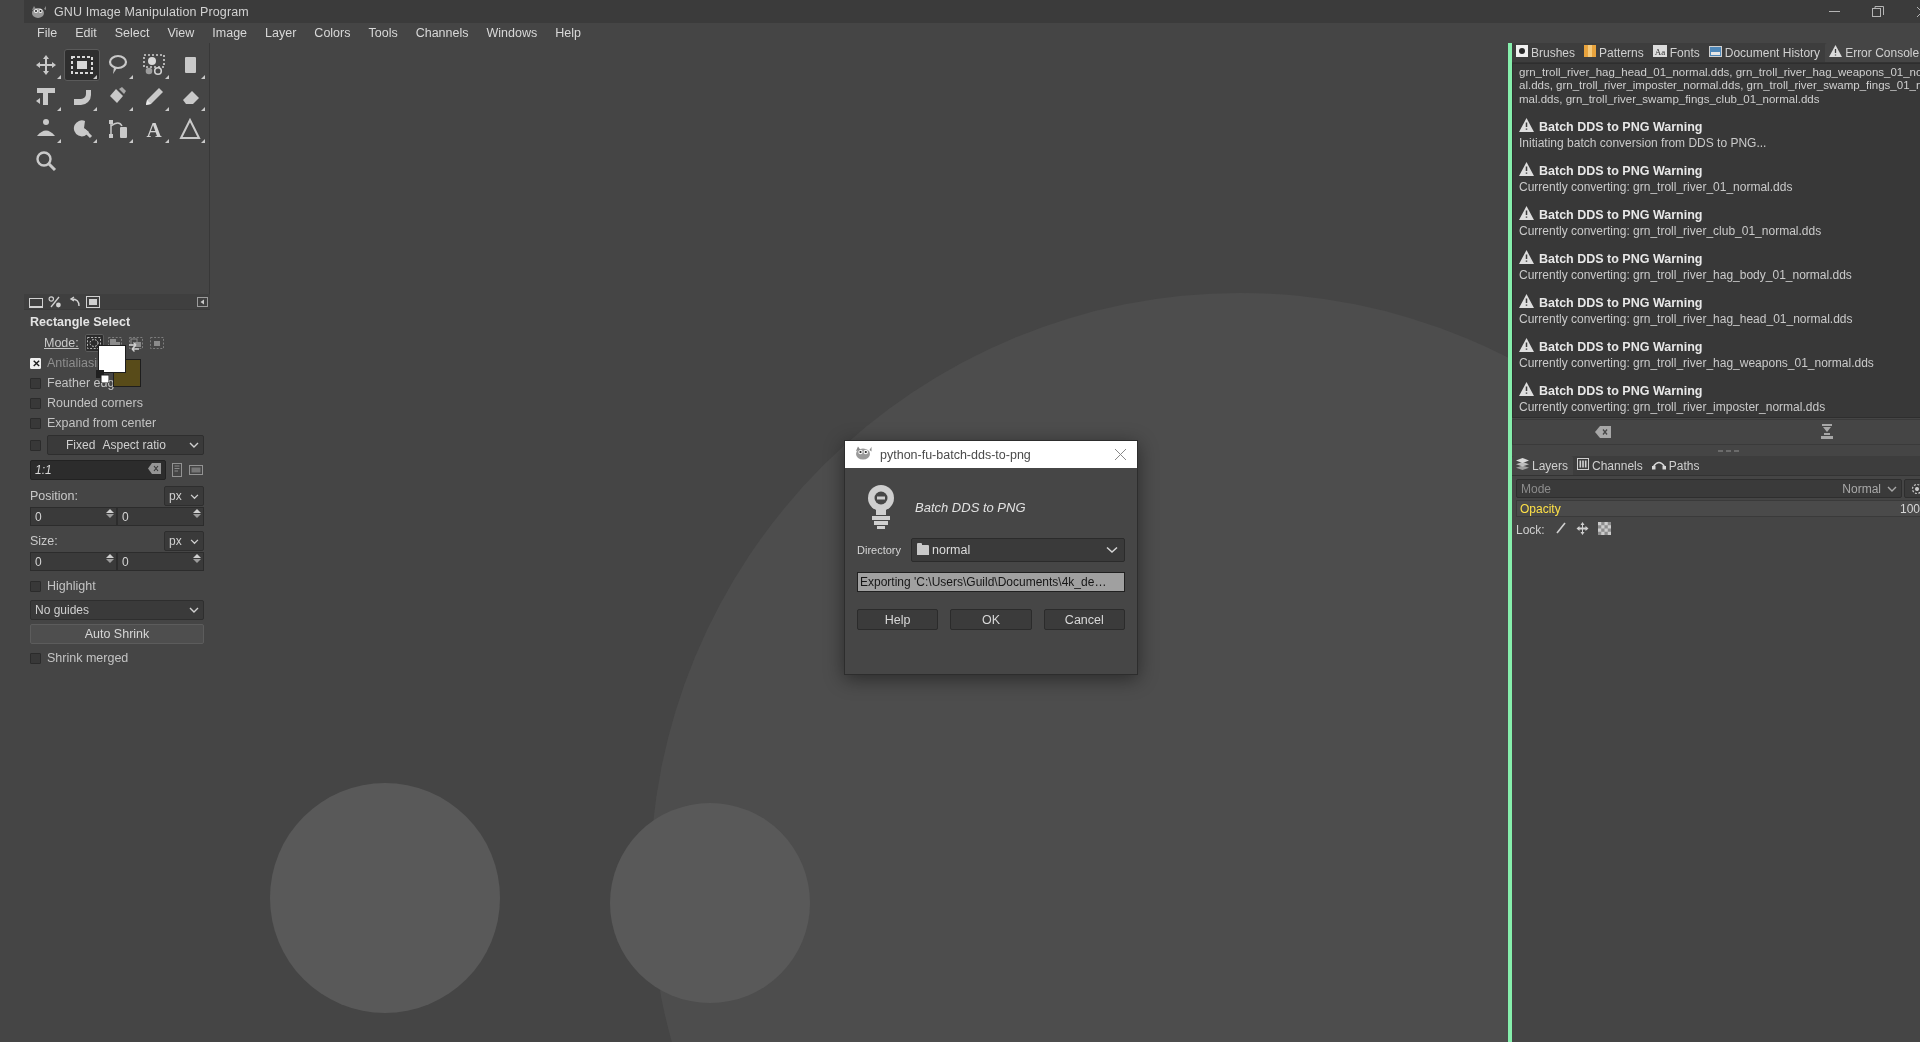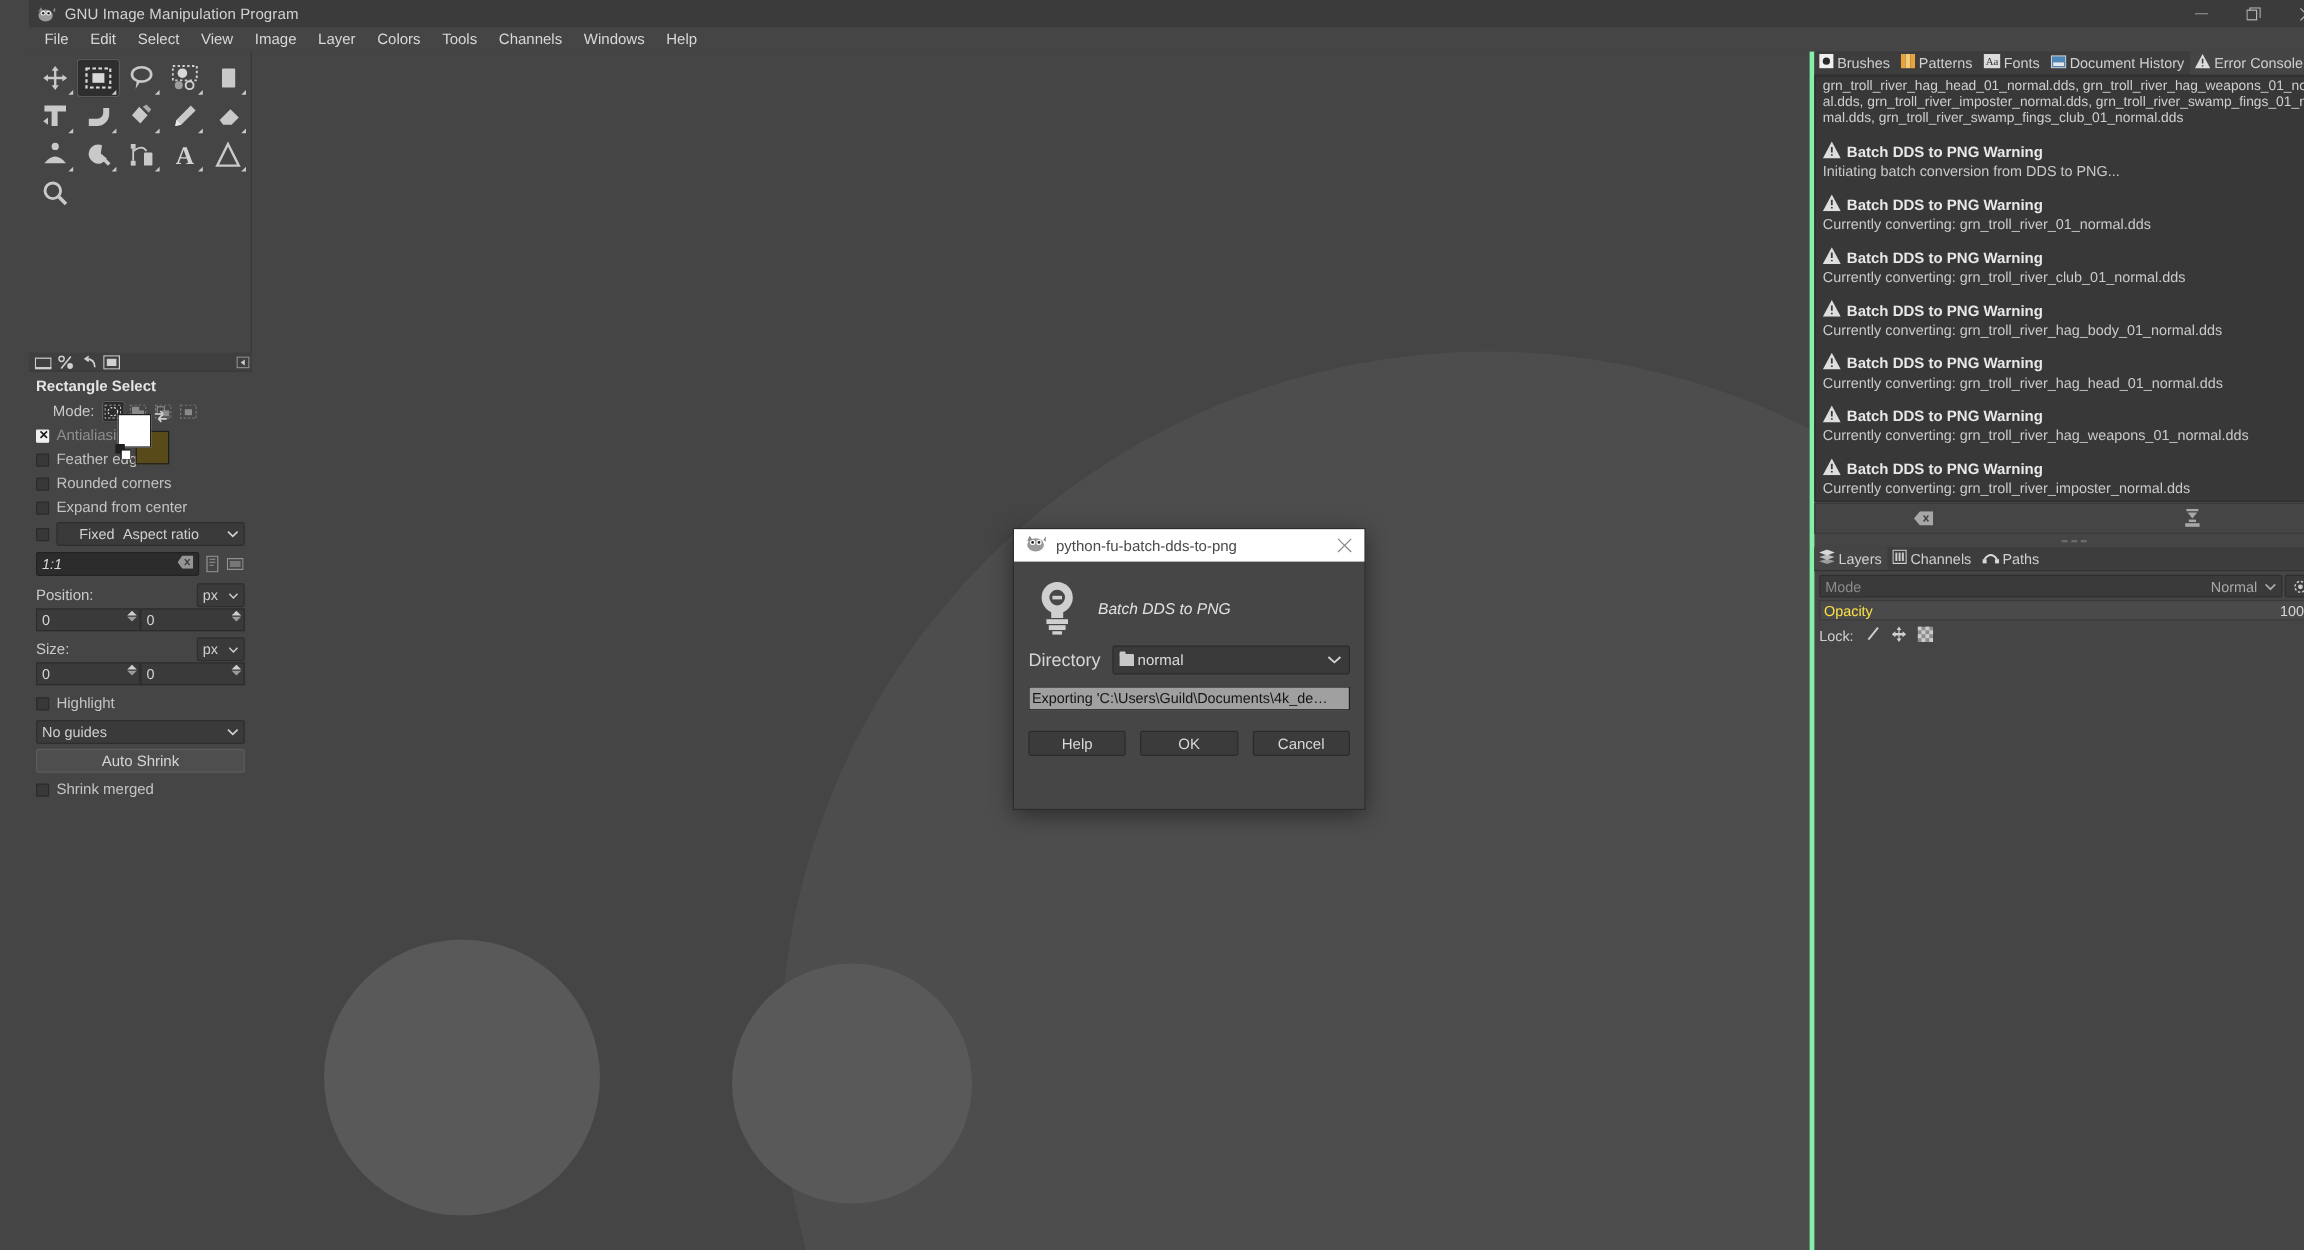--- a/index.html
+++ b/index.html
@@ -71,21 +71,21 @@
     background:#454545;
   }
   .to-tabs {
     height:16px; display:flex; align-items:center; gap:4px; padding-left:4px;
     border-bottom:1px solid #3a3a3a; background:#3f3f3f;
   }
   .to-tabs .tab-ic { width:15px; height:13px; display:flex;align-items:center;justify-content:center;}
   .to-tabs .spacer { margin-left:auto; }
   .to-title { font-weight:bold; font-size:12.5px; color:#e4e4e4; padding:5px 6px 3px 6px; }
 
-  .to-row { display:flex; align-items:center; padding:1px 20px; height:21px; }
+  .to-row { display:flex; align-items:center; padding:1px 20px; height:21px;text-decoration:underline; }
   .to-label { font-size:12.5px; color:#c9c9c9; }
   .modebtns { display:flex; margin-left:6px; gap:2px; }
   .modebtn { width:19px; height:18px; display:flex;align-items:center;justify-content:center; border-radius:2px;}
   .modebtn.on { background:#2c2c2c; box-shadow:inset 0 0 0 1px #5c5c5c;}
 
   .chk-row { display:flex; align-items:center; height:20px; padding:0 6px; gap:6px;}
   .cbox {
     width:11px; height:11px; background:#383838; border:1px solid #2b2b2b; border-radius:1px;
     flex:0 0 auto; position:relative;
   }
@@ -203,21 +203,21 @@
   }
   .dlg-title {
     height:27px; background:#ffffff; display:flex; align-items:center; padding-left:10px;
   }
   .dlg-title .txt { font-size:12.5px; color:#4a4a4a; margin-left:8px;}
   .dlg-close { margin-left:auto; width:34px; height:27px; display:flex; align-items:center; justify-content:center; color:#888;}
   .dlg-body { padding:10px 12px 0 12px; }
   .dlg-head { display:flex; align-items:center; gap:18px; height:58px; padding-left:8px;}
   .dlg-headtext { font-style:italic; font-size:13px; color:#e2e2e2;}
   .dlg-field-row { display:flex; align-items:center; gap:10px; margin-top:2px;}
-  .dlg-field-label { font-size:15px; color:#d6d6d6; }
+  .dlg-field-label { font-size:11px; color:#d6d6d6; }
   .dir-combo {
     flex:1; height:24px; background:#3a3a3a; border:1px solid #2b2b2b; border-radius:2px;
     display:flex; align-items:center; padding:0 6px 0 5px; font-size:12.5px; color:#dcdcdc; gap:3px;
   }
   .dlg-progress {
     margin-top:10px; height:20px; background:#a0a0a0; border:1px solid #202020;
     display:flex; align-items:center; padding-left:2px;
     font-size:12px; color:#161616; overflow:hidden; white-space:nowrap;
   }
   .dlg-btns { display:flex; gap:12px; margin-top:17px; }

